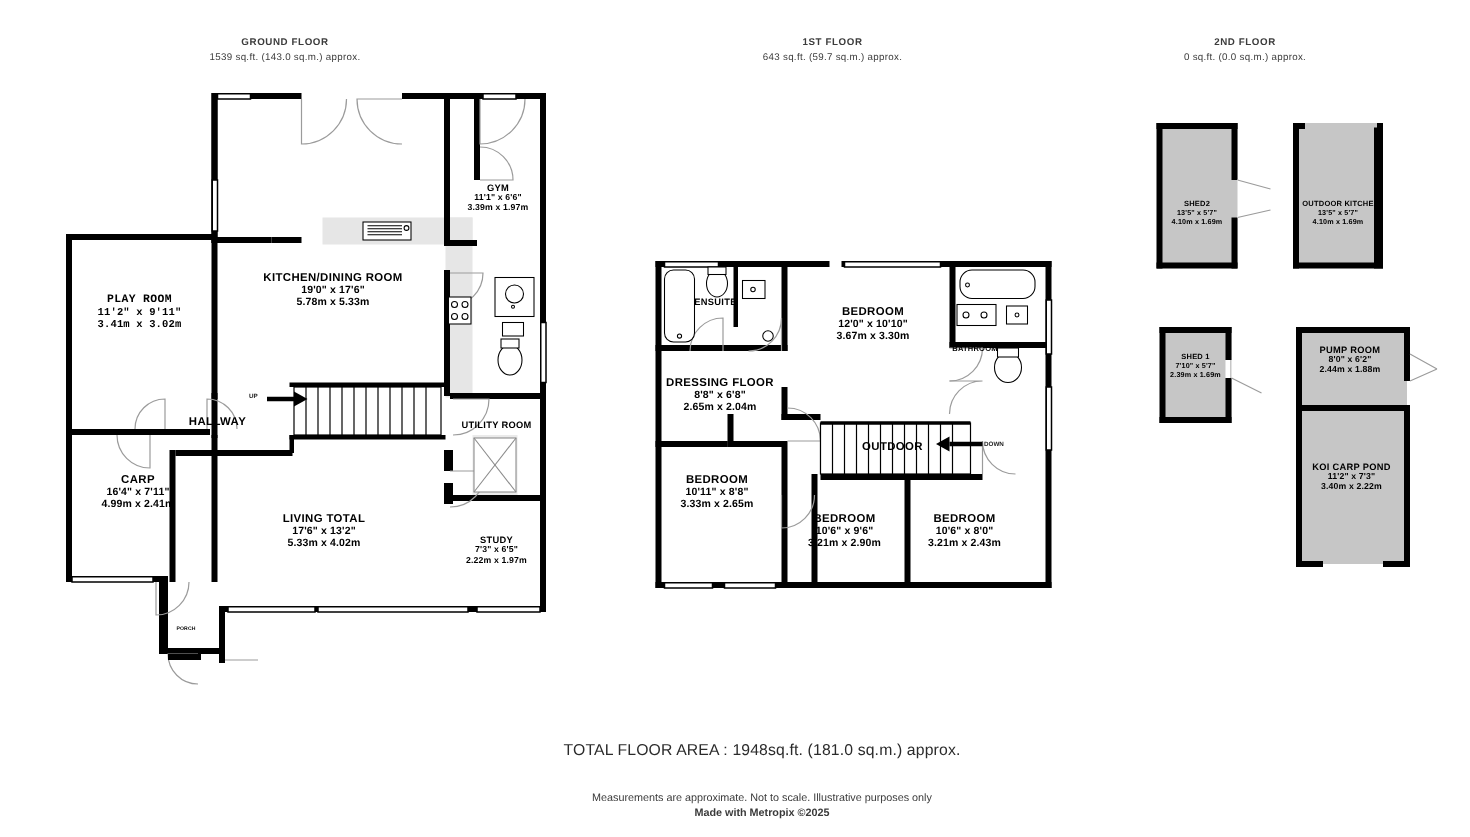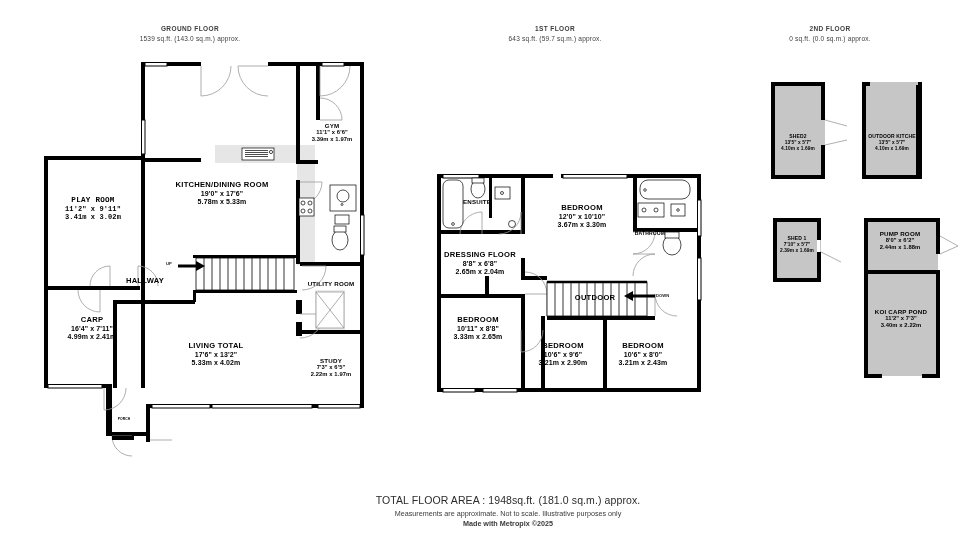--- a/index.html
+++ b/index.html
@@ -63,21 +63,21 @@
     padding-left: 36px;
   }
   #footer .total {
     font-size: 10.5px;
     letter-spacing: .1px;
     color: #2b2b2b;
   }
   #footer .note {
     font-size: 7.2px;
     line-height: 1.45;
-    margin-top: 3px;
+    margin-top: 21px;
     color: #3a3a3a;
   }
 </style>
 </head>
 <body>
 
 <div id="page">
 
   <div class="floor-header" style="left:100px; top:24px; width:180px;">
     <div class="fh-title">GROUND FLOOR</div>

